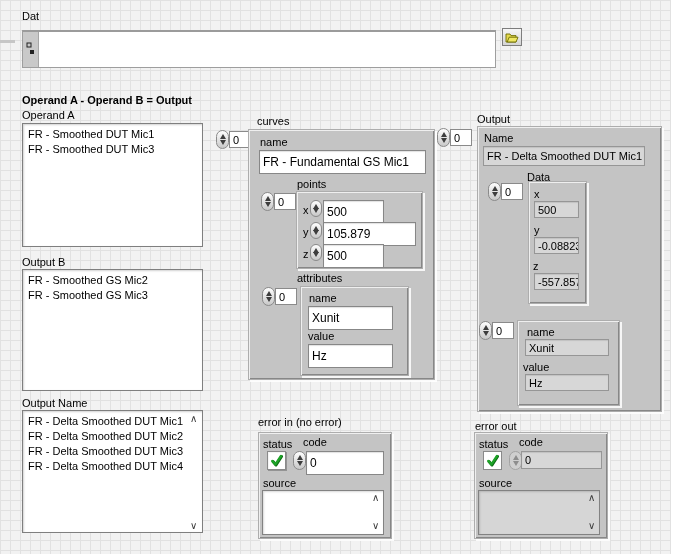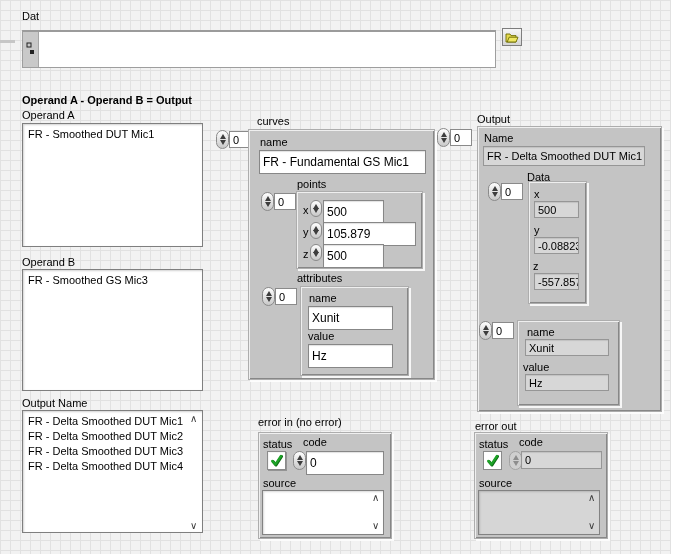--- a/index.html
+++ b/index.html
@@ -78,24 +78,26 @@
       <path d="M1 10 L1 2 L5 2 L6 3.6 L11 3.6 L11 10 Z" fill="#e3d84e" stroke="#6b6b00" stroke-width="0.9"></path>
       <path d="M2.2 10 L4.2 5.2 L13 5.2 L11 10 Z" fill="#efe763" stroke="#6b6b00" stroke-width="0.9"></path>
     </svg>
   </div>
 
   <div class="lbl bold" style="left:22px;top:94px;">Operand A - Operand B = Output</div>
 
   <div class="lbl" style="left:22px;top:109px;">Operand A</div>
   <div class="listbox" style="left:22px;top:123px;width:181px;height:124px;">
     <div class="item">FR - Smoothed DUT Mic1</div>
-  </div>
-
-  <div class="lbl" style="left:22px;top:256px;">Operand B</div>
+    <div class="item">FR - Smoothed DUT Mic3</div>
+  </div>
+
+  <div class="lbl" style="left:22px;top:256px;">Output B</div>
   <div class="listbox" style="left:22px;top:269px;width:181px;height:122px;">
+    <div class="item">FR - Smoothed GS Mic2</div>
     <div class="item">FR - Smoothed GS Mic3</div>
   </div>
 
   <div class="lbl" style="left:22px;top:397px;">Output Name</div>
   <div class="listbox" style="left:22px;top:410px;width:181px;height:123px;">
     <div class="item">FR - Delta Smoothed DUT Mic1</div>
     <div class="item">FR - Delta Smoothed DUT Mic2</div>
     <div class="item">FR - Delta Smoothed DUT Mic3</div>
     <div class="item">FR - Delta Smoothed DUT Mic4</div>
   </div>

